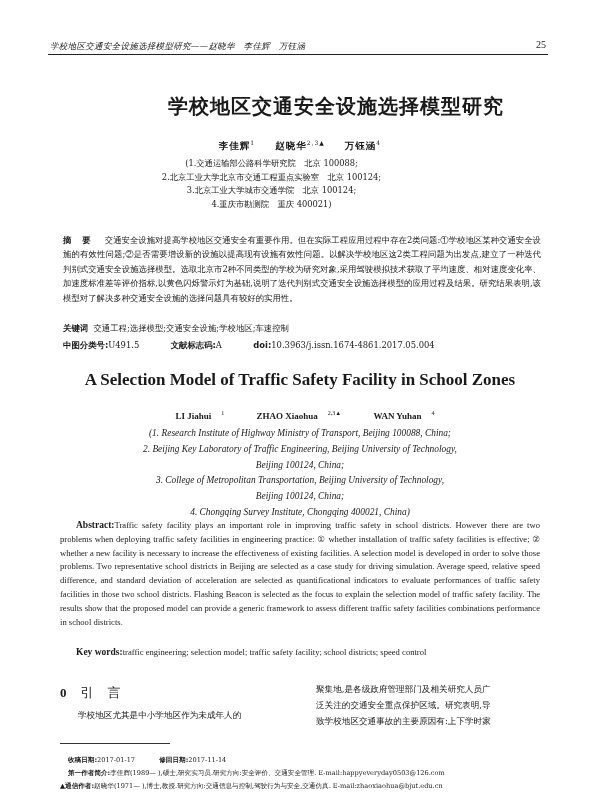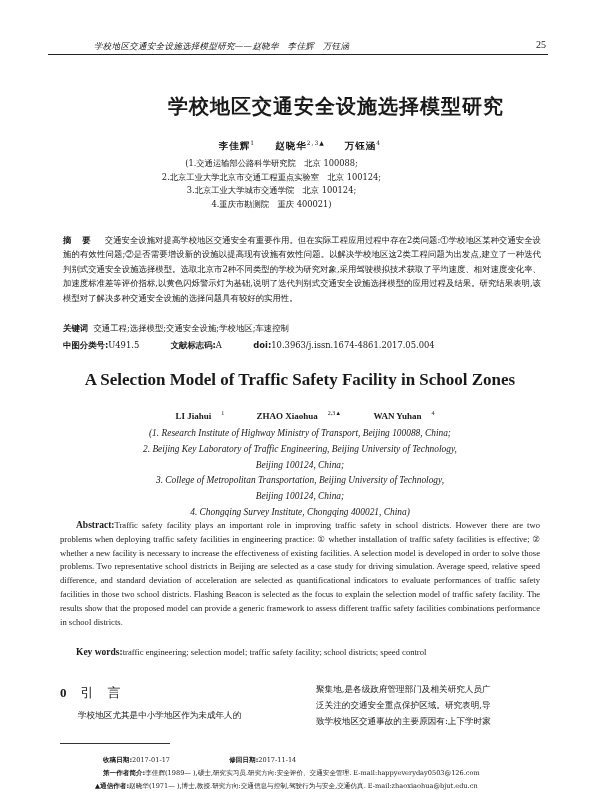--- a/index.html
+++ b/index.html
@@ -6,21 +6,21 @@
     body {
       width: 600px; height: 803px; position: relative; overflow: hidden;
       color: #1a1a1a;
       font-family: "DejaVu Serif", "Liberation Serif", serif;
     }
     .running-head {
       position: absolute; left: 48px; top: 36px; width: 500px; height: 18px;
       border-bottom: 1px solid #222;
       font-size: 8.5px; font-style: italic;
     }
-    .running-head .rh-title { position: absolute; left: 2px; top: 5px; letter-spacing: 0.3px; margin-left: 44px; }
+    .running-head .rh-title { position: absolute; left: 2px; top: 5px; letter-spacing: 0.3px; }
     .running-head .rh-page { position: absolute; right: 2px; top: 3px; font-size: 10px; font-style: normal; font-family: "Liberation Serif", serif; }
 
     .cn-title {
       position: absolute; left: 0; width: 600px; top: 93px; text-align: center;
       font-size: 20px; font-weight: bold; letter-spacing: 1px;
       font-family: "DejaVu Sans", sans-serif;
       padding-left: 36px;
     }
     .cn-authors {
       position: absolute; left: 0; width: 600px; top: 139px; text-align: center;
@@ -65,21 +65,21 @@
     }
 
     .intro-heading { position: absolute; left: 60px; top: 684px; font-size: 13px; font-family: "DejaVu Sans", sans-serif; }
     .intro-heading .num { font-family: "Liberation Serif", serif; font-weight: bold; margin-right: 14px; }
     .intro-heading .txt { letter-spacing: 14px; margin-top: 38px; }
     .intro-left { position: absolute; left: 78px; top: 710px; width: 220px; font-size: 8.6px; }
     .intro-right { position: absolute; left: 316px; top: 681px; width: 240px; font-size: 8.6px; line-height: 16.2px; text-align: justify; }
 
     .footnote-rule { position: absolute; left: 60px; top: 743px; width: 110px; border-top: 1px solid #333; }
     .footnotes { position: absolute; left: 60px; top: 754px; width: 490px; font-size: 6.6px; line-height: 13px; }
-    .footnotes .lbl { font-weight: bold; font-family: "DejaVu Sans", sans-serif; margin-left: 35px; }
+    .footnotes .lbl { font-weight: bold; font-family: "DejaVu Sans", sans-serif; }
     .footnotes .ind { padding-left: 8px; }
     .footnotes .gap { display: inline-block; width: 20px; }
   </style>
 </head>
 <body>
 
 <div class="running-head">
   <span class="rh-title">学校地区交通安全设施选择模型研究——赵晓华　李佳辉　万钰涵</span>
   <span class="rh-page">25</span>
 </div>

